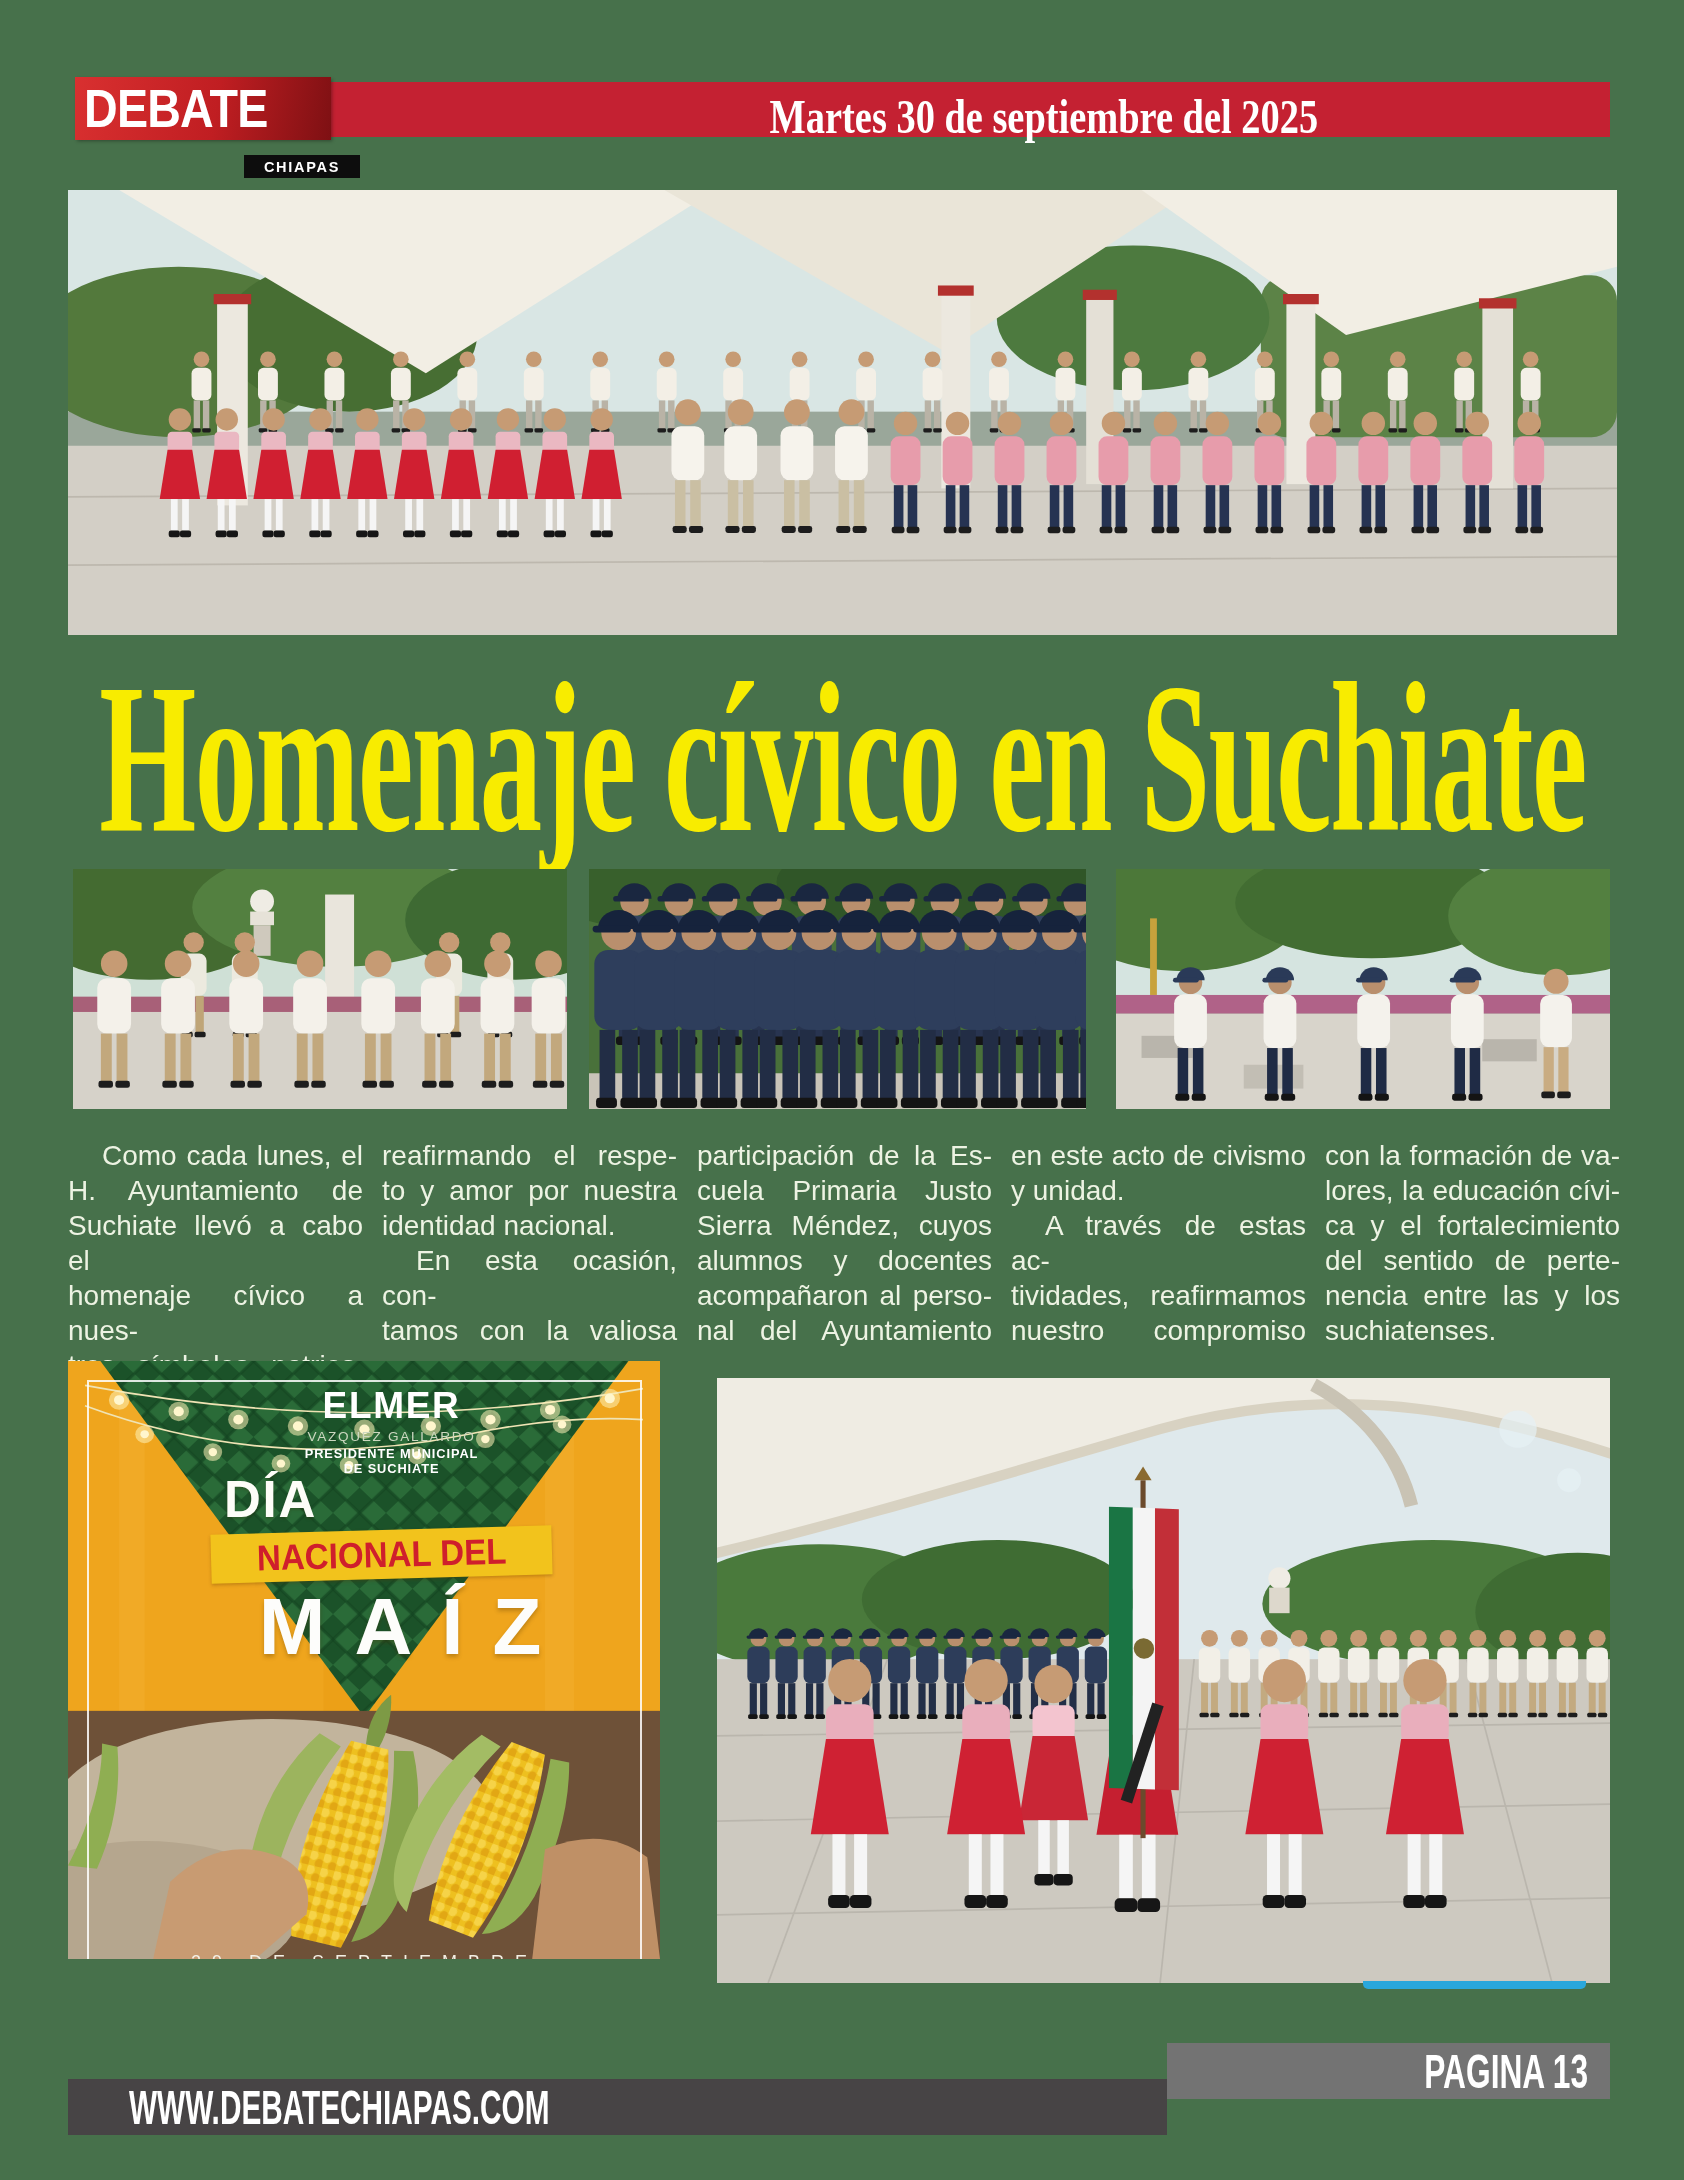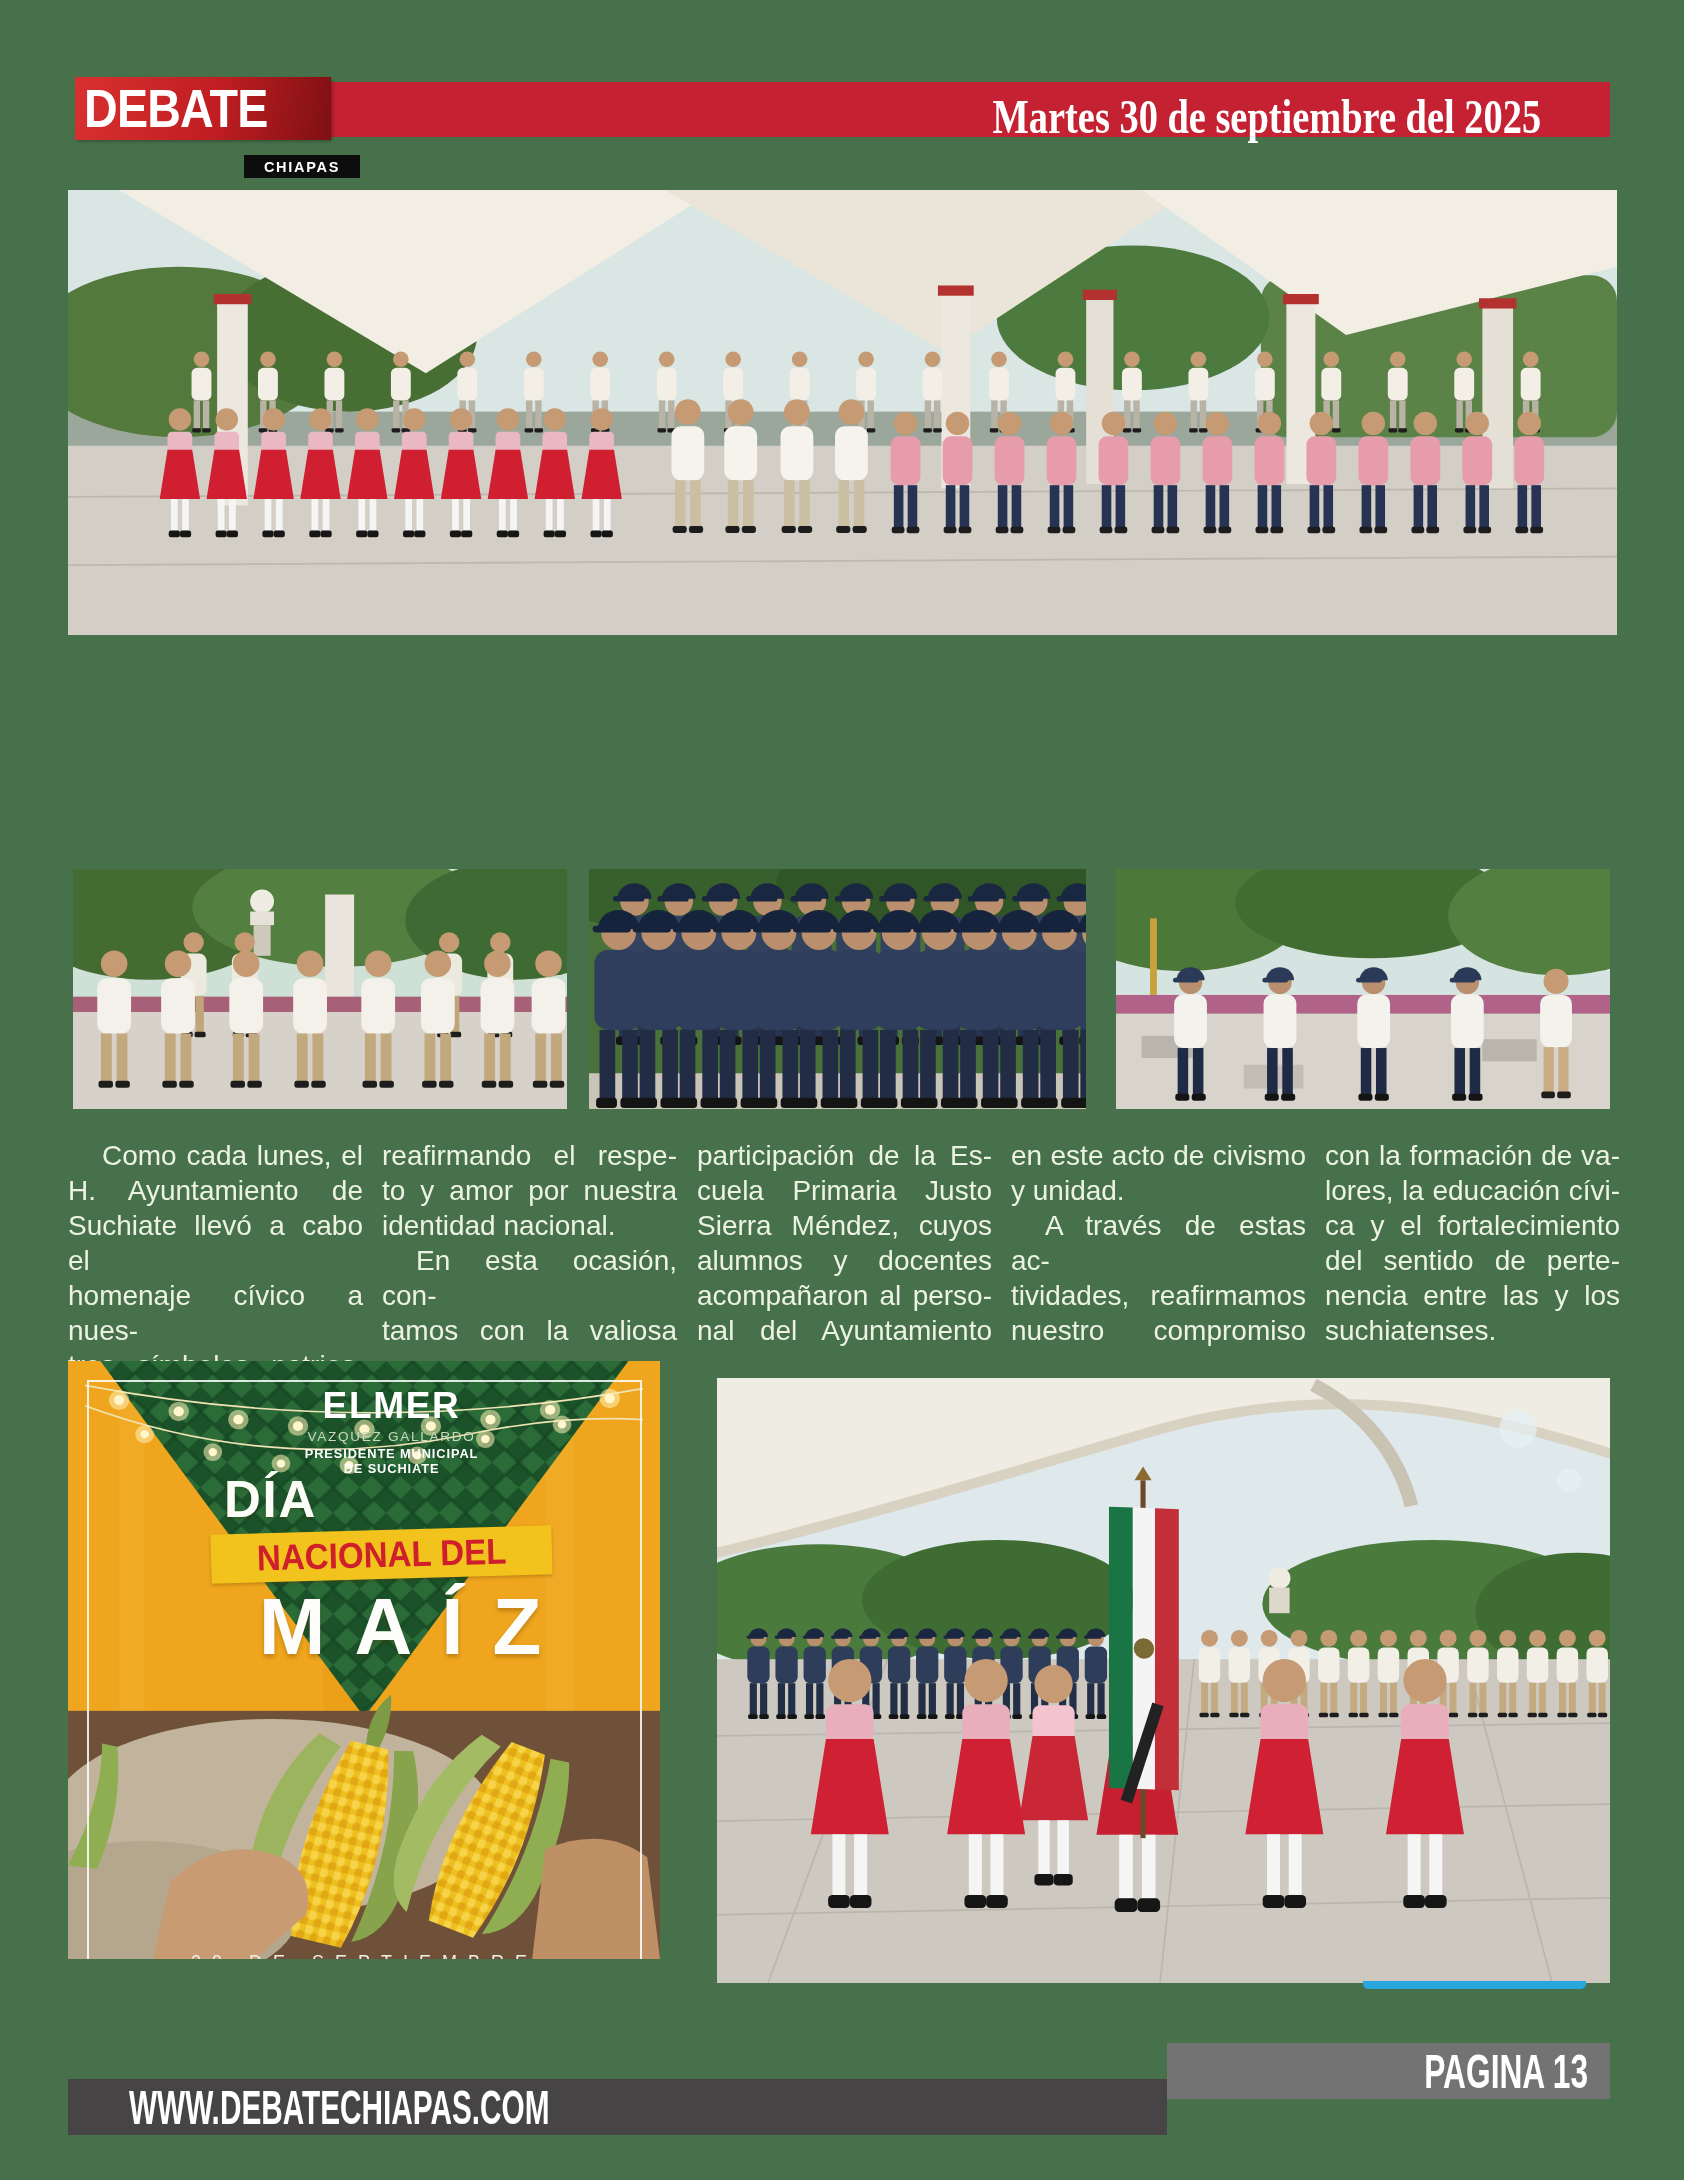--- a/index.html
+++ b/index.html
@@ -10,21 +10,21 @@
   .date-bar{position:absolute;left:75px;top:82px;width:1535px;height:55px;background:#c42132;}
   .logo-box{position:absolute;left:75px;top:77px;width:256px;height:63px;
     background:linear-gradient(100deg,#d93030 0%,#c01e22 55%,#7e1013 100%);
     box-shadow:1.7px 1.7px 3.4px rgba(0,0,0,.35);}
   .logo-text{position:absolute;left:8.5px;top:0.9px;font-weight:bold;font-size:53px;color:#ffffff;
     transform:scaleX(.88);transform-origin:left center;letter-spacing:-0.9px;white-space:nowrap;}
   .logo-tab{position:absolute;left:169px;top:78px;width:116px;height:23px;background:#0d0d0d;
     display:flex;align-items:center;justify-content:center;}
   .logo-tab span{color:#fff;font-weight:bold;font-size:14.5px;letter-spacing:1.7px;}
   .date-wrap{position:absolute;left:477px;top:82px;width:1133px;height:69px;
-    display:flex;align-items:center;justify-content:flex-end;}
+    display:flex;align-items:center;justify-content:center;}
   .date-text{font-family:"Liberation Serif",serif;font-weight:bold;font-size:48px;color:#ffffff;
     transform:scaleX(.8);white-space:nowrap;}
 
   
   .headline-wrap{position:absolute;left:0;top:632px;width:1685px;height:251px;
     display:flex;align-items:center;justify-content:center;}
   .headline{font-family:"Liberation Serif",serif;font-weight:bold;font-size:215px;
     color:#f8ec00;transform:scaleX(.58);white-space:nowrap;letter-spacing:-2.6px;}
 
   
@@ -209,20 +209,23 @@
           <use href="#p-shirt" x="1385" y="255" width="50" height="150" style="color:#e79cab;--pants:#263352;"></use>
           <use href="#p-shirt" x="1446" y="255" width="50" height="150" style="color:#e79cab;--pants:#263352;"></use>
           <use href="#p-shirt" x="1507" y="255" width="50" height="150" style="color:#e79cab;--pants:#263352;"></use>
           <use href="#p-shirt" x="1568" y="255" width="50" height="150" style="color:#e79cab;--pants:#263352;"></use>
           <use href="#p-shirt" x="1629" y="255" width="50" height="150" style="color:#e79cab;--pants:#263352;"></use>
           <use href="#p-shirt" x="1690" y="255" width="50" height="150" style="color:#e79cab;--pants:#263352;"></use>
         </g>
     </svg>
   </figure>
 
+  <div class="headline-wrap">
+    <h1 class="headline" style="margin:0">Homenaje cívico en Suchiate</h1>
+  </div>
 
   <figure class="photo" id="photo-mid-left">
     <svg viewBox="0 0 580 282" preserveAspectRatio="none" aria-label="Funcionarios con camisa blanca y pantalón caqui formados en el parque junto al busto">
       <rect width="580" height="170" fill="#cfe0d6"></rect>
       <ellipse cx="90" cy="55" rx="150" ry="75" fill="#446b31"></ellipse>
       <ellipse cx="310" cy="45" rx="170" ry="70" fill="#538040"></ellipse>
       <ellipse cx="520" cy="60" rx="130" ry="70" fill="#3e6a33"></ellipse>
       <rect x="296" y="30" width="34" height="150" fill="#e9e5dc"></rect>
       <g>
         <circle cx="222" cy="38" r="14" fill="#efece4"></circle>

